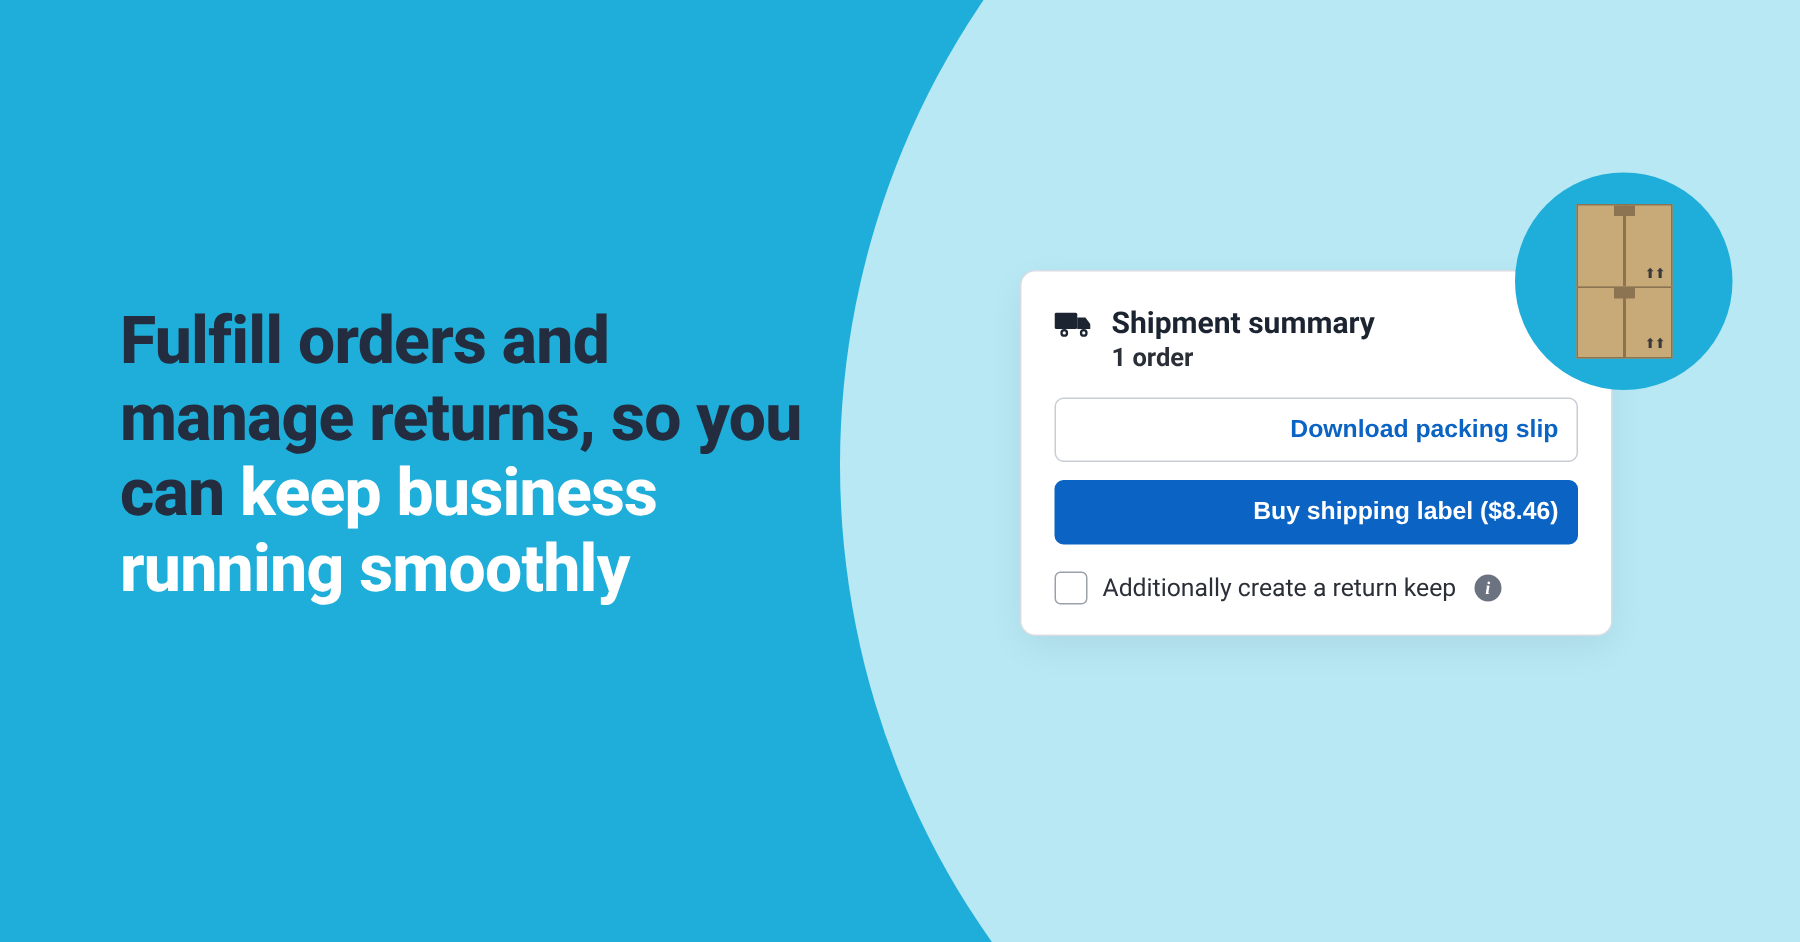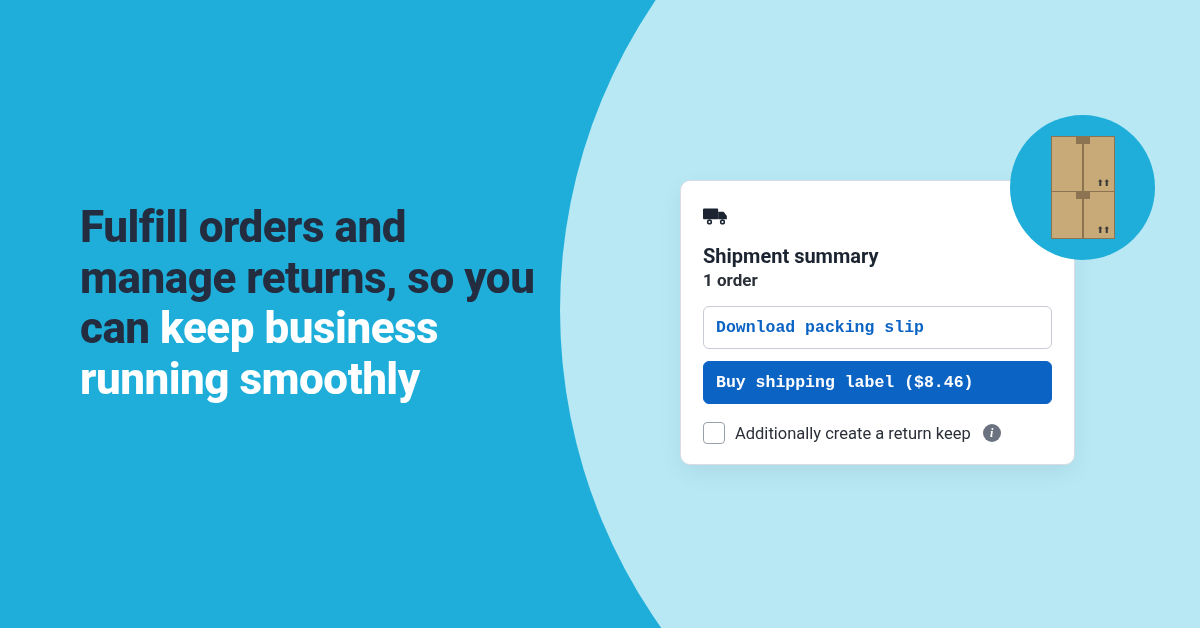--- a/index.html
+++ b/index.html
@@ -41,49 +41,47 @@
     border: 1px solid #d9dde3;
     border-radius: 10px;
     padding: 22px 22px 20px 22px;
     box-shadow: 0 8px 24px rgba(0,0,0,0.06);
   }
   .card-header {
     display: flex;
     align-items: flex-start;
     gap: 12px;
     margin-bottom: 16px;
-    flex-direction: column;
   }
   .truck {
     width: 26px;
     flex: 0 0 26px;
     margin-top: 3px;
   }
   .card-title {
     font-size: 20px;
     font-weight: 700;
     color: #1b2430;
   }
   .card-sub {
     font-size: 17px;
     color: #2a2f38;
     margin-top: 2px;
     font-weight: bold;
   }
   .btn {
     display: block;
     width: 100%;
-    text-align: left;
+    text-align: right;
     font-size: 16.5px;
     font-weight: 600;
     border-radius: 6px;
     padding: 11px 12px;
     cursor: pointer;
     border: 1px solid transparent;
-    font-family: Liberation Mono, monospace;
   }
   .btn-outline {
     color: #0b63c4;
     background: #ffffff;
     border-color: #c8ccd4;
     margin-bottom: 12px;
   }
   .btn-primary {
     color: #ffffff;
     background: #0b63c4;

